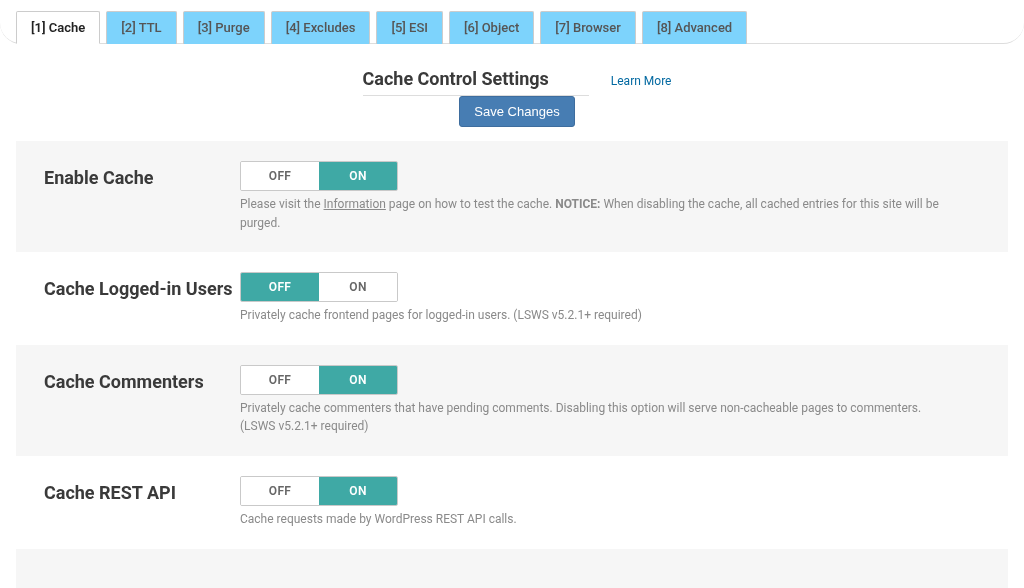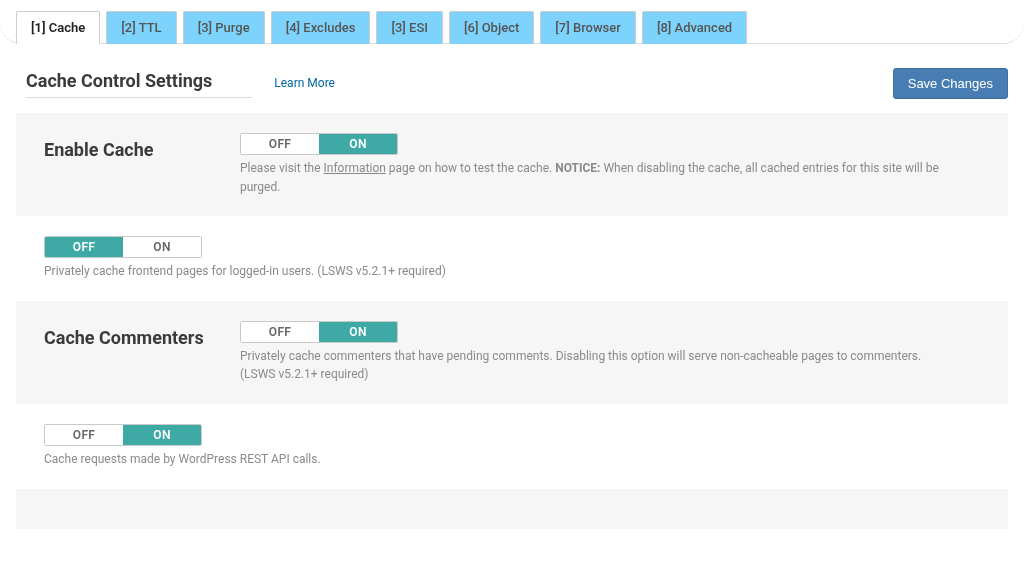--- a/index.html
+++ b/index.html
@@ -34,20 +34,21 @@
     background: #fff;
     border-bottom: 1px solid #fff;
     color: #222;
     font-weight: 600;
   }
   .header-row {
     display: flex;
     align-items: center;
     justify-content: space-between;
     padding: 24px 16px 14px 26px;
+    flex-direction: column;
   }
   .header-left { display: flex; align-items: baseline; gap: 22px; }
   .page-title {
     font-size: 18px;
     font-weight: 700;
     color: #3a3a3a;
     padding-bottom: 6px;
     border-bottom: 1px solid #ddd;
     padding-right: 40px;
   }
@@ -81,21 +82,21 @@
     color: #3a3a3a;
     padding-top: 6px;
   }
   .setting-body { flex: 1; padding-right: 30px; }
   .toggle {
     display: inline-flex;
     border: 1px solid #c9c9c9;
     border-radius: 2px;
     overflow: hidden;
     width: 158px;
-    height: 22px;
+    height: 30px;
     cursor: pointer;
     justify-content: space-between;
   }
   .toggle-half {
     flex: 1;
     display: flex;
     align-items: center;
     justify-content: center;
     font-size: 12px;
     font-weight: 600;
@@ -116,21 +117,21 @@
   .desc .notice { font-weight: 700; }
 </style>
 </head>
 <body>
 
 <div class="tabs">
   <div class="tab active">[1] Cache</div>
   <div class="tab">[2] TTL</div>
   <div class="tab">[3] Purge</div>
   <div class="tab">[4] Excludes</div>
-  <div class="tab">[3] ESI</div>
+  <div class="tab">[5] ESI</div>
   <div class="tab">[6] Object</div>
   <div class="tab">[7] Browser</div>
   <div class="tab">[8] Advanced</div>
 </div>
 
 <div class="header-row">
   <div class="header-left">
     <h2 class="page-title">Cache Control Settings</h2>
     <span class="learn-more">Learn More</span>
   </div>
@@ -146,20 +147,21 @@
         <div class="toggle-half toggle-off">OFF</div>
         <div class="toggle-half toggle-on">ON</div>
       </div>
       <p class="desc">
         <span>Please visit the </span><a>Information</a><span> page on how to test the cache. </span><span class="notice">NOTICE:</span><span> When disabling the cache, all cached entries for this site will be purged.</span>
       </p>
     </div>
   </div>
 
   <div class="setting-row setting-row-b">
+    <div class="setting-label">Cache Logged-in Users</div>
     <div class="setting-body">
       <div class="toggle off">
         <div class="toggle-half toggle-off">OFF</div>
         <div class="toggle-half toggle-on">ON</div>
       </div>
       <p class="desc">Privately cache frontend pages for logged-in users. (LSWS v5.2.1+ required)</p>
     </div>
   </div>
 
   <div class="setting-row setting-row-a">
@@ -167,20 +169,21 @@
     <div class="setting-body">
       <div class="toggle on">
         <div class="toggle-half toggle-off">OFF</div>
         <div class="toggle-half toggle-on">ON</div>
       </div>
       <p class="desc">Privately cache commenters that have pending comments. Disabling this option will serve non-cacheable pages to commenters. (LSWS v5.2.1+ required)</p>
     </div>
   </div>
 
   <div class="setting-row setting-row-b">
+    <div class="setting-label">Cache REST API</div>
     <div class="setting-body">
       <div class="toggle on">
         <div class="toggle-half toggle-off">OFF</div>
         <div class="toggle-half toggle-on">ON</div>
       </div>
       <p class="desc">Cache requests made by WordPress REST API calls.</p>
     </div>
   </div>
 
   <div class="setting-row setting-row-a">

